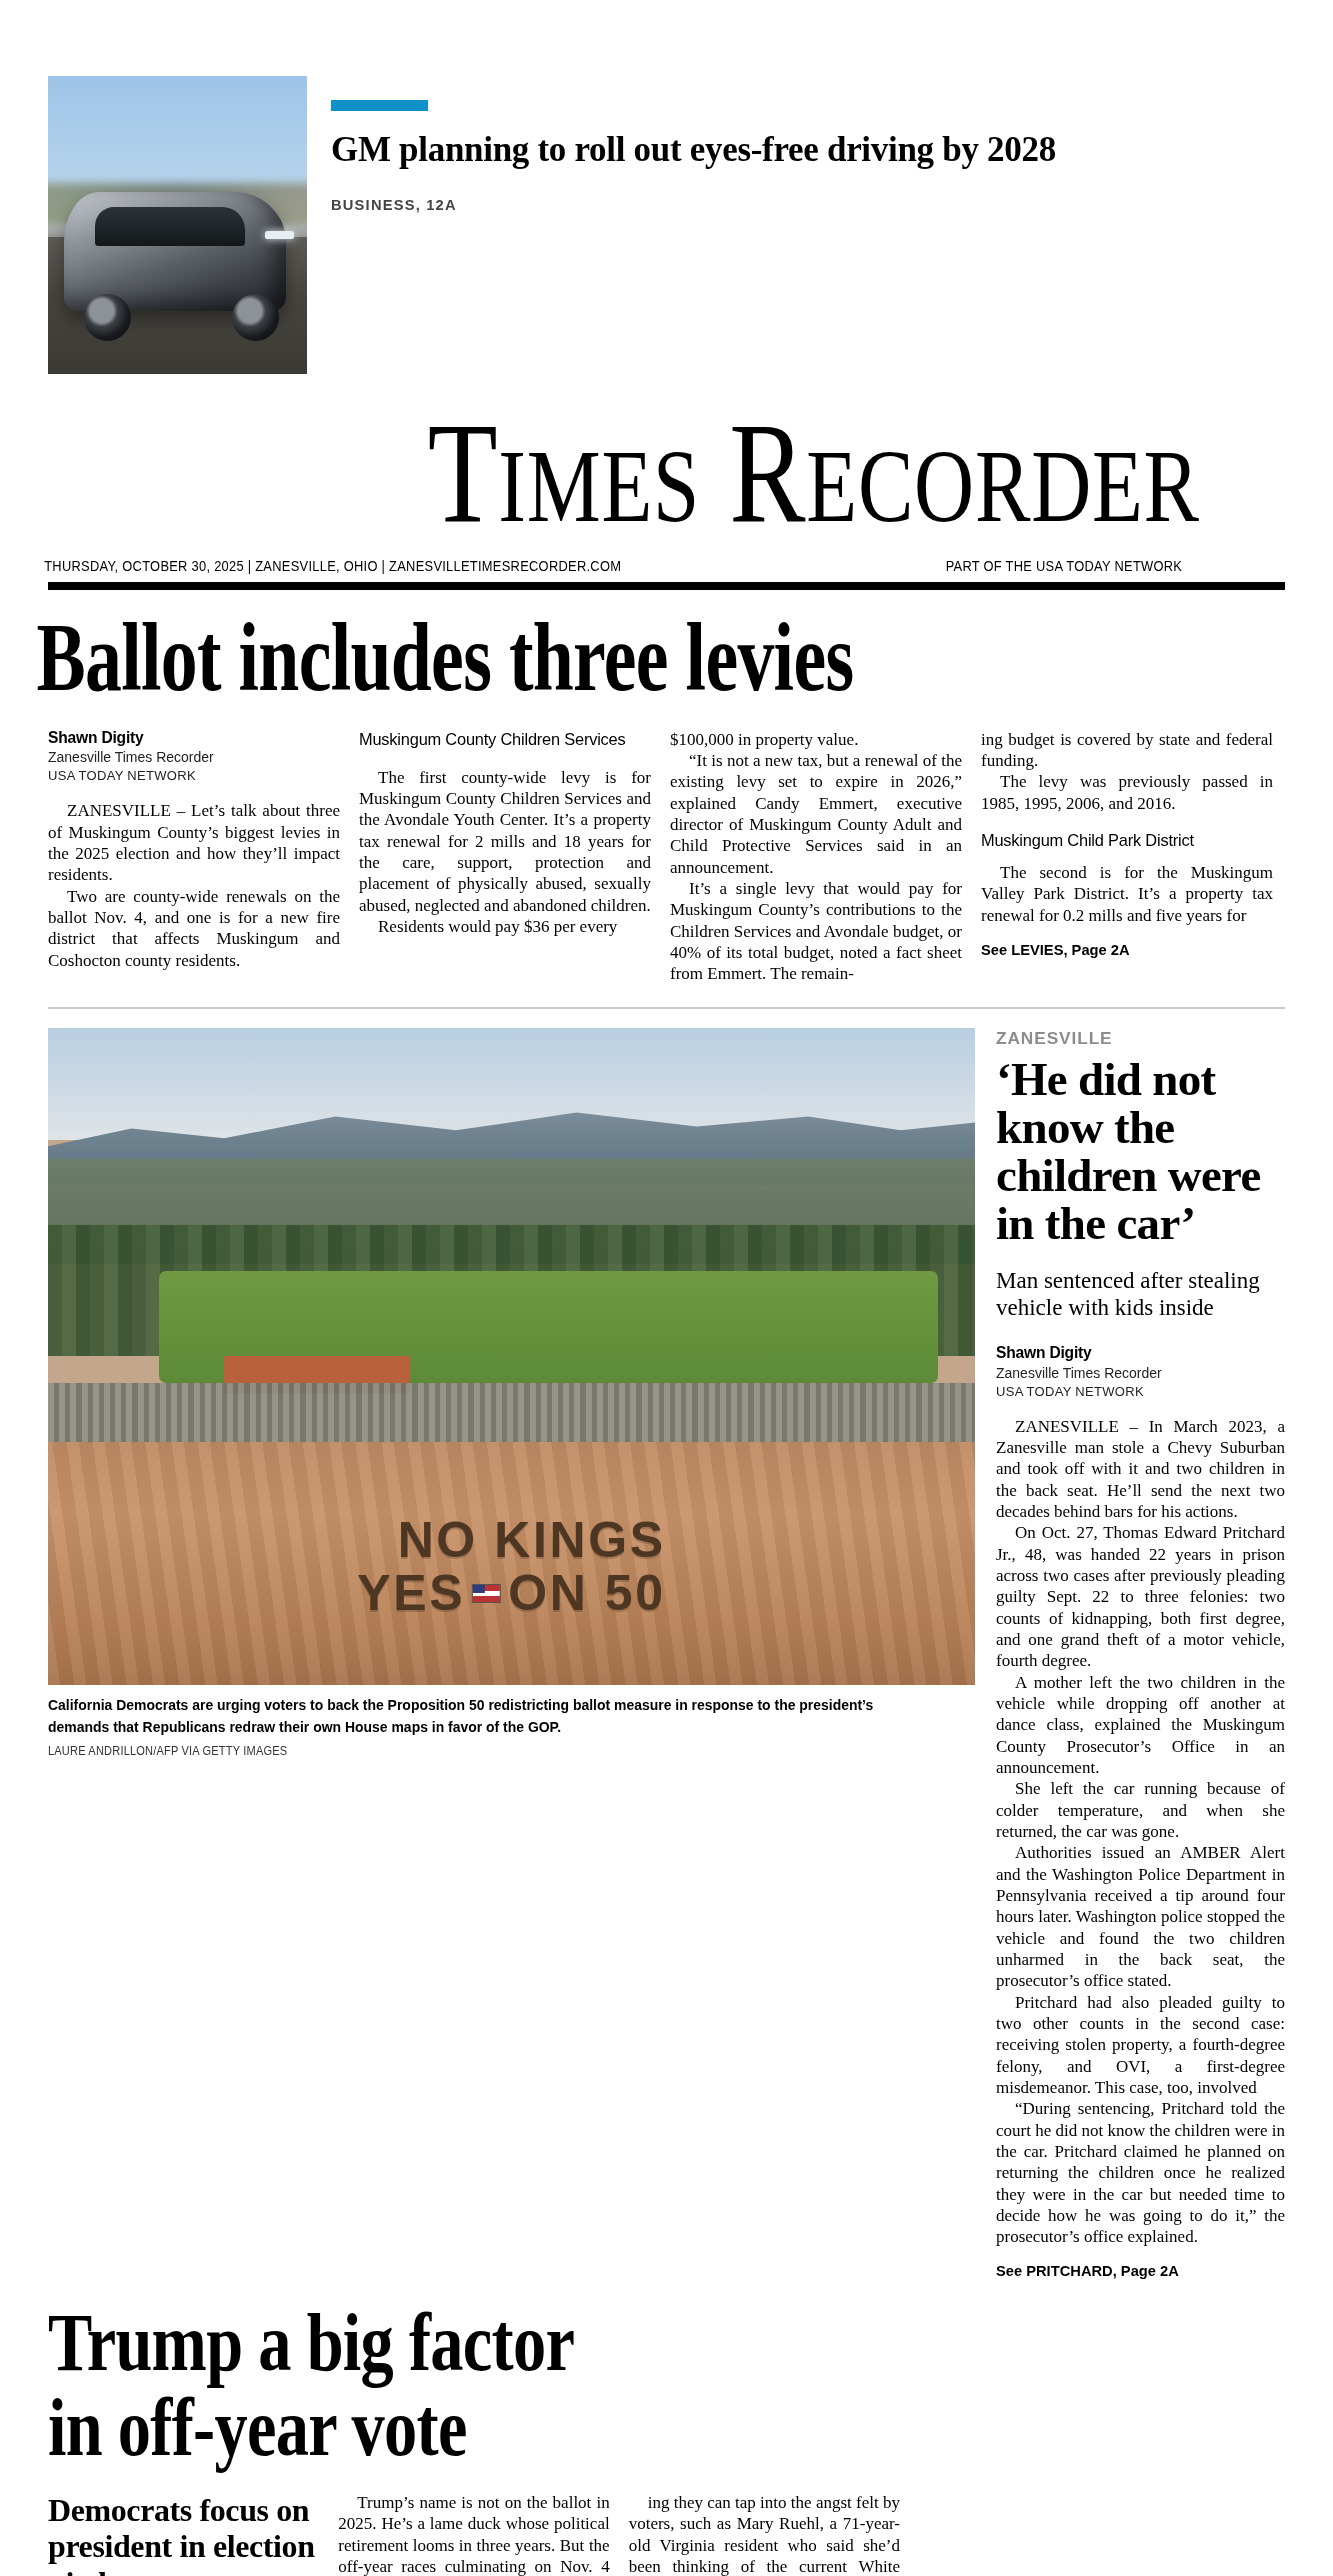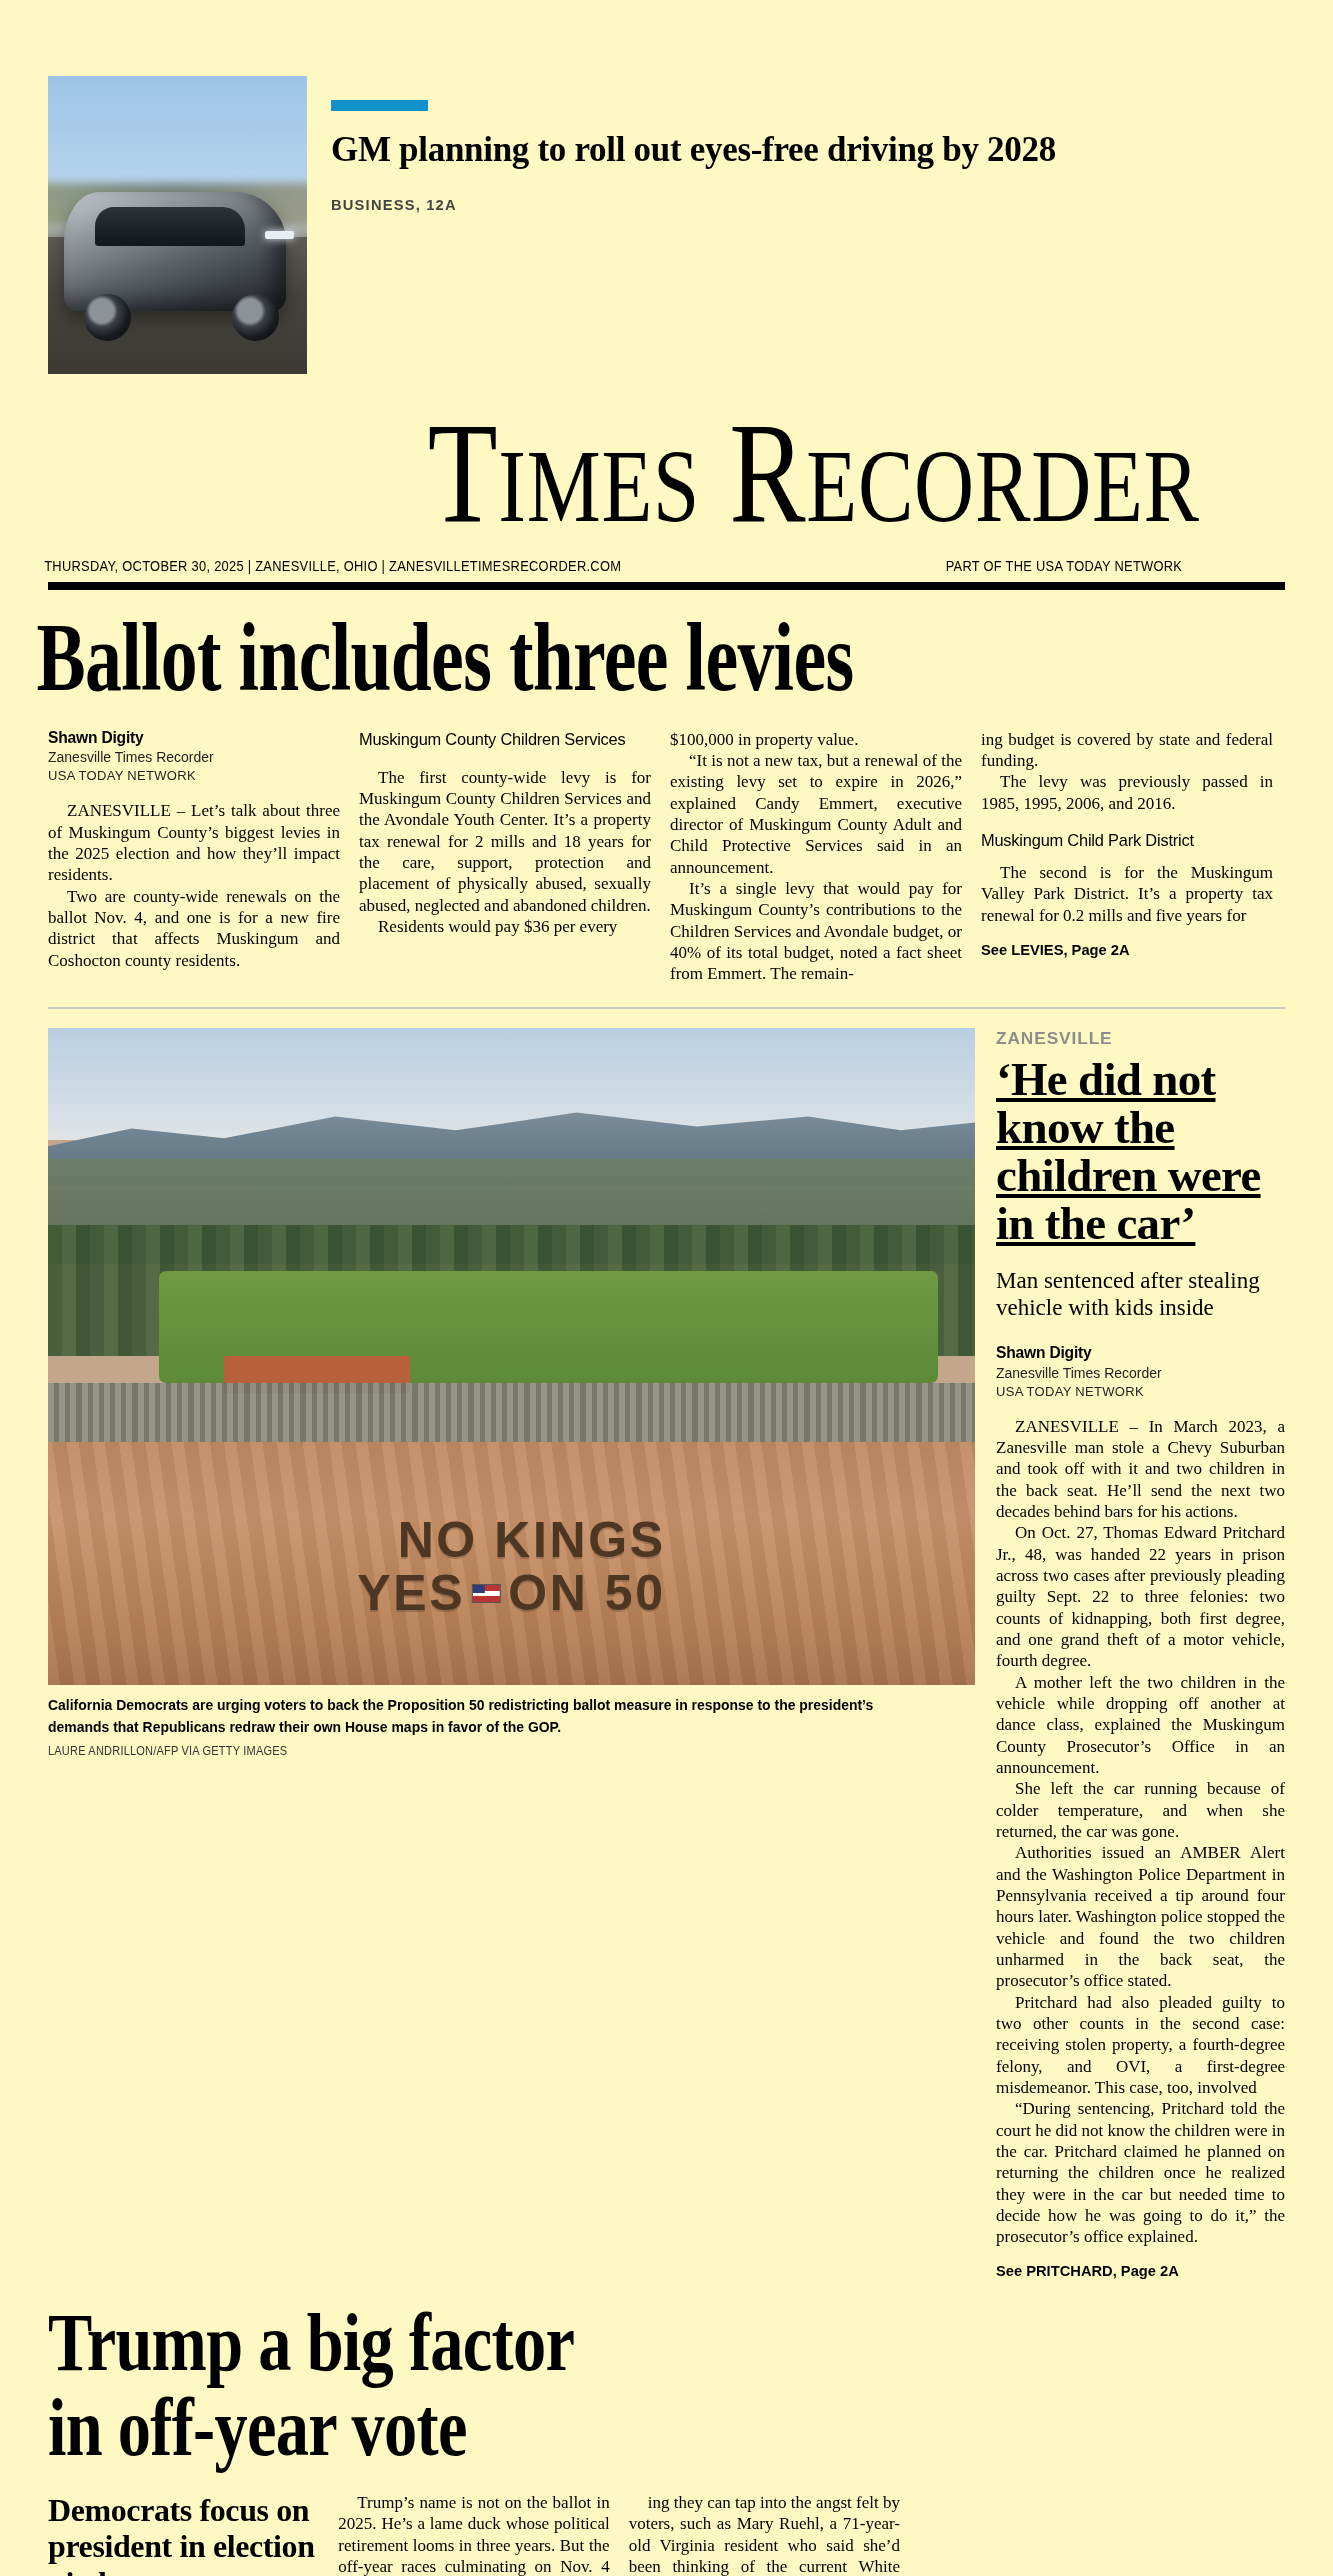--- a/index.html
+++ b/index.html
@@ -4,21 +4,21 @@
 <style>
   * { box-sizing: border-box; margin: 0; padding: 0; }
   html, body {
     width: 1333px;
     background: #8a8a8a;
     font-family: "Liberation Serif", serif;
   }
   .page {
     width: 1333px;
     height: 2576px;
-    background: #fef9c3;
+    background: #ffffff;
     position: relative;
     overflow: hidden;
   }
 
   
   .teaser {
     display: flex;
     align-items: flex-start;
     padding: 76px 48px 0 48px;
     gap: 0;
@@ -294,21 +294,20 @@
     color: #8c8c8c;
   }
   .side-head {
     font-family: "Liberation Serif", serif;
     font-weight: 700;
     font-size: 47px;
     line-height: 1.02;
     letter-spacing: -0.7px;
     color: #000;
     margin-top: 7px;
-    text-decoration: underline;
   }
   .side-deck {
     font-family: "Liberation Serif", serif;
     font-size: 23px;
     line-height: 1.2;
     color: #000;
     margin-top: 19px;
   }
 
   

